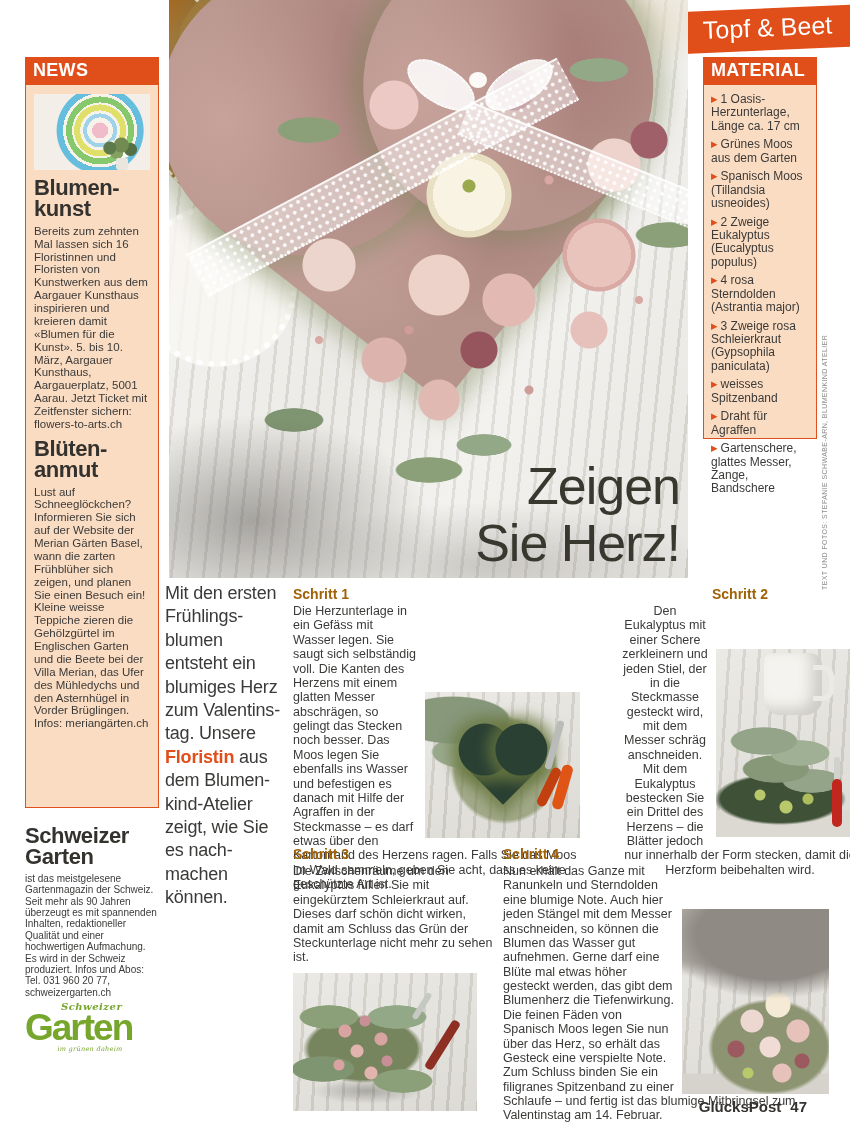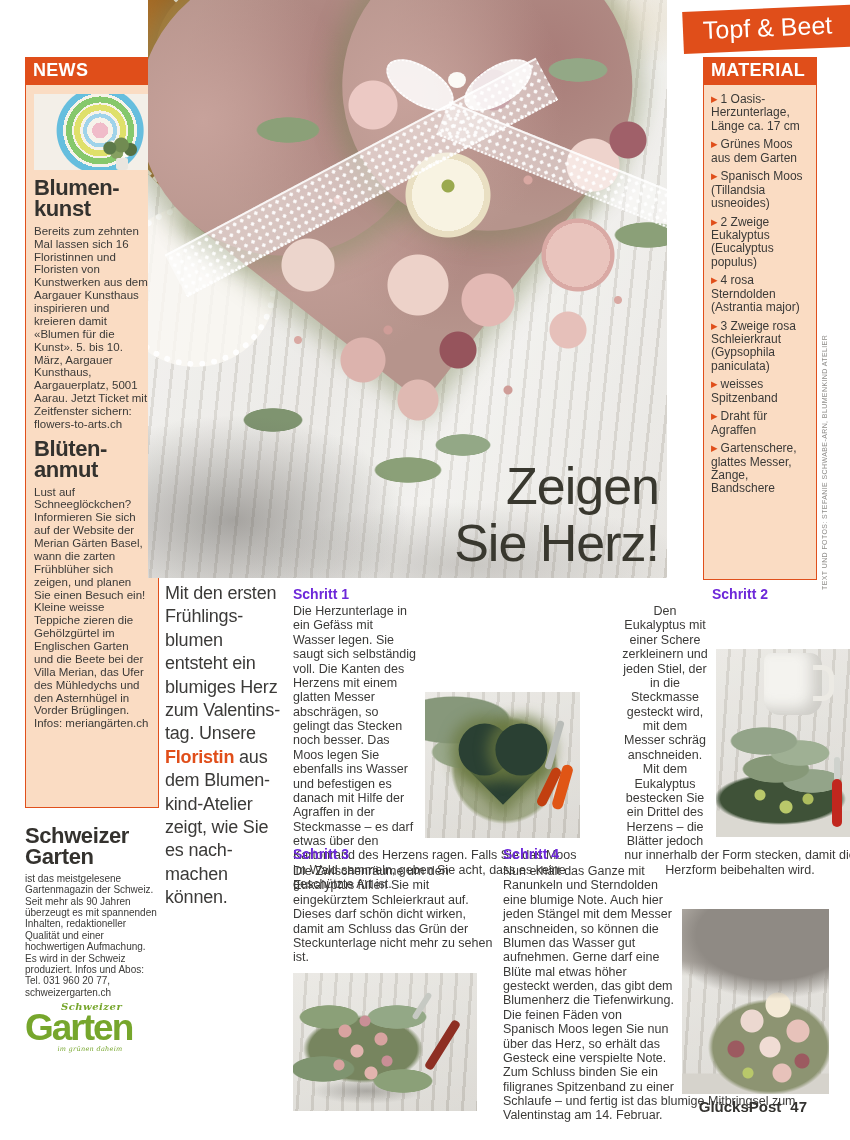--- a/index.html
+++ b/index.html
@@ -42,21 +42,21 @@
                white-space:pre-line;letter-spacing:-.4px;}
   .promo-text{font-size:10px;line-height:1.14;}
   .garten-logo{margin-top:4px;color:#76a62c;position:relative;width:130px;}
   .logo-schweizer{font-family:"DejaVu Serif",serif;font-style:italic;font-weight:bold;
                   font-size:10px;margin-left:36px;letter-spacing:.5px;line-height:1;}
   .logo-garten{font-size:37px;font-weight:bold;letter-spacing:-2px;line-height:.85;}
   .logo-tagline{font-family:"DejaVu Serif",serif;font-style:italic;font-size:6.5px;
                 text-align:center;margin-top:1px;letter-spacing:.3px;}
 
   
-  .hero{position:absolute;left:148px;top:0;width:496px;height:578px;overflow:hidden;
+  .hero{position:absolute;left:169px;top:0;width:496px;height:578px;overflow:hidden;
         background:
           radial-gradient(ellipse 170px 90px at 40px 15px, #d9c09c, rgba(0,0,0,0) 70%),
           radial-gradient(ellipse 220px 70px at 430px 20px, #e6ddc9, rgba(0,0,0,0) 75%),
           repeating-linear-gradient(96deg, rgba(255,255,255,.35) 0 13px, rgba(164,158,150,.16) 13px 16px),
           linear-gradient(115deg,#f0efec,#e2e0db 45%,#ecebe7 65%,#dbd8d2); padding-left: 23px;}
   .hero-shadow{position:absolute;inset:0;background:
           radial-gradient(ellipse 250px 150px at 85px 520px, rgba(95,92,88,.5), rgba(0,0,0,0) 70%),
           radial-gradient(ellipse 320px 90px at 320px 565px, rgba(120,116,110,.32), rgba(0,0,0,0) 70%);}
   .heart{position:absolute;transform:rotate(-45deg);}
   .heart::before,.heart::after{content:"";position:absolute;width:100%;height:100%;
@@ -113,37 +113,37 @@
   .bow::before{left:-66px;transform:rotate(32deg);}
   .bow::after{left:12px;transform:rotate(-32deg);}
   .bow .knot{position:absolute;left:0;top:0;width:18px;height:16px;border-radius:50%;
         background:#fbfaf6;}
   .headline{position:absolute;right:8px;bottom:6px;font-size:52px;font-weight:500;
         color:#39382f;text-align:right;line-height:1.1;white-space:pre-line;letter-spacing:-1px;}
 
   
   .material-panel{position:absolute;left:703px;top:57px;width:114px;}
   .mat-body{border:1px solid #e0501c;border-top:none;background:#fadcc3;
-            padding:8px 7px;height:495px;box-sizing:border-box;}
+            padding:8px 7px;height:354px;box-sizing:border-box;}
   .mat-list{list-style:none;margin:0;padding:0;font-size:12px;line-height:1.12;}
   .mat-item{margin-bottom:5px;}
   .arrow{color:#e04e1a;font-size:8.5px;margin-right:3px;vertical-align:1px;}
 
   
   .credit{position:absolute;left:821px;top:300px;height:290px;writing-mode:vertical-rl;
           transform:rotate(180deg);font-size:7px;color:#8f8d8a;letter-spacing:.4px;}
 
   
   .intro{position:absolute;left:165px;top:582px;width:123px;font-size:18px;line-height:1.3;
          color:#3b3a38;letter-spacing:-.2px;hyphens:manual;}
   .intro .hl{color:#e04e1a;font-weight:bold;}
 
   
   .step{position:absolute;}
-  .step-title{color:#6d28d9;font-weight:bold;font-size:14px;margin:0 0 2px;}
+  .step-title{color:#a16207;font-weight:bold;font-size:14px;margin:0 0 2px;}
   .step-body{font-size:12.5px;line-height:1.15;margin:0;}
   .step1{left:293px;top:586px;width:287px;}
   .step2{left:622px;top:586px;width:236px;text-align:center;}
   .step3{left:293px;top:846px;width:200px;}
   .step4{left:503px;top:846px;width:326px;}
   .sphoto{position:relative;overflow:hidden;background:
       repeating-linear-gradient(94deg, rgba(255,255,255,.28) 0 12px, rgba(150,145,138,.14) 12px 15px),
       linear-gradient(160deg,#e4e2dc,#cfccc5);}
   .fl-r{float:right;margin-left:8px;}
   .s1{width:155px;height:146px;margin-top:88px;}

